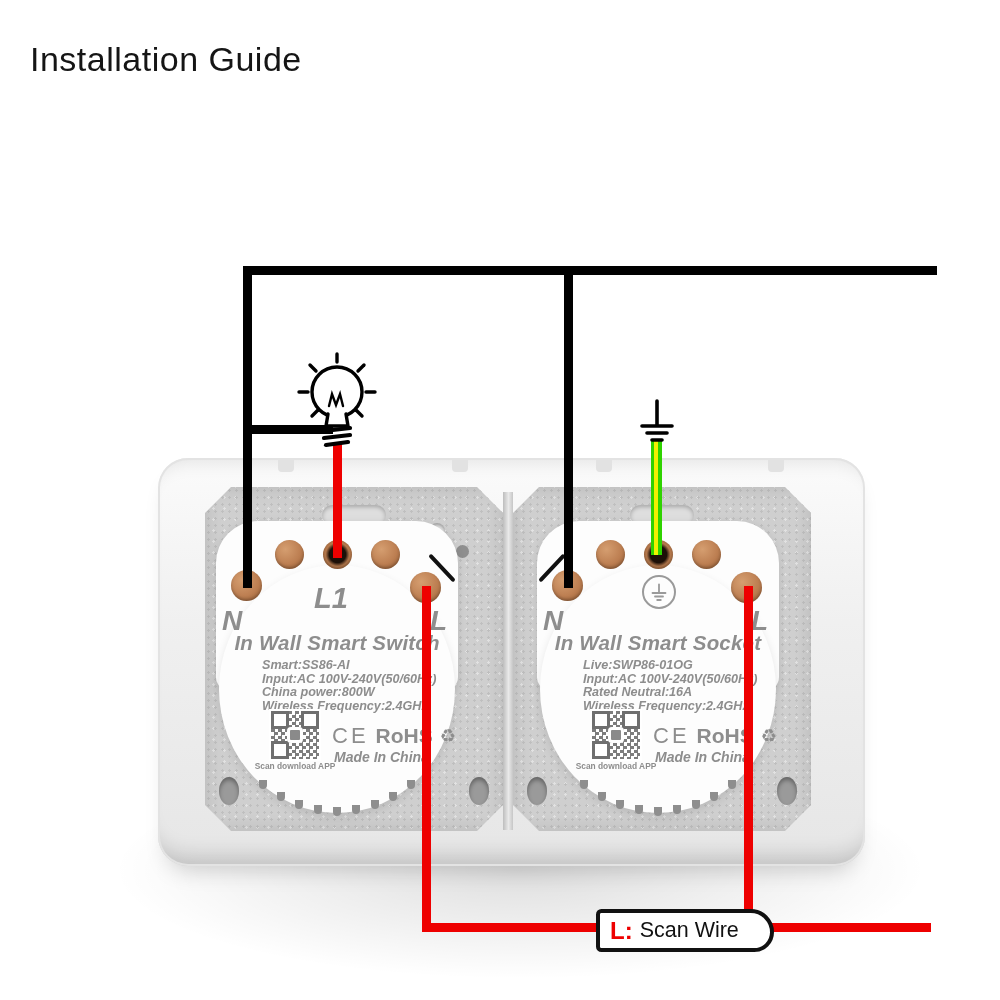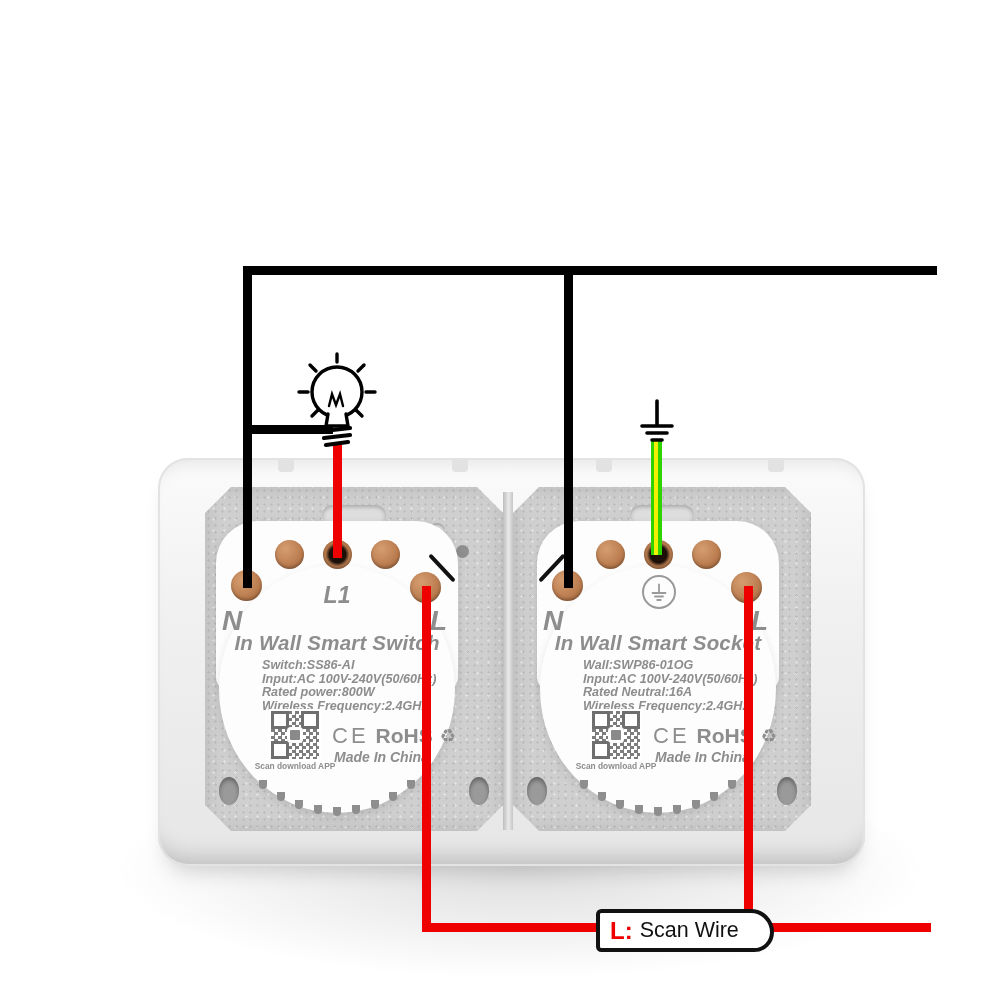--- a/index.html
+++ b/index.html
@@ -57,21 +57,21 @@
     background:radial-gradient(circle at 36% 32%,#d59e70,#bd7f52 55%,#9c6238 95%);
     box-shadow:inset 0 -2px 3px rgba(0,0,0,0.25);}
   .hole{width:29px;height:29px;top:540px;}
   .hole-dark{background:radial-gradient(circle at 50% 50%,#1d1008 0 40%,#b5794d 58%,#9c6238 95%);}
   .terminal{width:31px;height:31px;}
   .tick{width:4px;height:36px;background:#111;border-radius:2px;}
   .tick-right{left:440px;top:550px;transform:rotate(-43deg);}
   .tick-left{left:229px;top:550px;transform:rotate(43deg);}
 
   .gray-txt{color:#8d8d8d;font-style:italic;font-weight:bold;}
-  .l1-label{left:314px;top:582px;width:46px;text-align:center;font-size:23px;}
+  .l1-label{left:314px;top:582px;width:46px;font-size:29px;}
   .earth-badge{left:321px;top:575px;width:30px;height:30px;border-radius:50%;border:2px solid #9a9a9a;
     background:#fdfdfd;display:flex;align-items:center;justify-content:center;}
   .nl-label{top:605px;font-size:28px;}
   .n-label{left:222px;} .l-label{left:430px;}
   .dev-name{left:205px;top:631px;width:264px;text-align:center;font-size:20.5px;letter-spacing:0.2px;}
   .specs{left:262px;top:659px;font-size:12.6px;line-height:13.6px;white-space:nowrap;}
   .qr{left:271px;top:711px;width:48px;height:48px;background:
       repeating-conic-gradient(#7d7d7d 0% 25%,#ffffff 0% 50%) 0 0/7px 7px;
       outline:2px solid #fff;}
   .qr .finder{position:absolute;width:12px;height:12px;border:3px solid #6f6f6f;background:#fff;}
@@ -97,20 +97,21 @@
     display:flex;align-items:center;padding:0 10px;font-size:21.5px;color:#111;white-space:pre;}
   .neutral-tag{left:654px;top:252px;width:144px;height:33px;}
   .live-tag{left:596px;top:909px;width:150px;height:35px;}
   .live-prefix{color:#ee0000;font-weight:bold;font-size:24px;margin-right:7px;}
 </style>
 </head>
 <body>
 
 <div class="canvas">
 
+  <div class="abs title">Installation Guide</div>
 
   <div class="abs floor-shadow"></div>
   <div class="abs frame"></div>
   <div class="abs frame-tab" style="left:278px;"></div>
   <div class="abs frame-tab" style="left:452px;"></div>
   <div class="abs frame-tab" style="left:596px;"></div>
   <div class="abs frame-tab" style="left:768px;"></div>
   <div class="abs seam"></div>
 
   <div class="abs plate plate-left">
@@ -146,23 +147,23 @@
     <div class="abs copper hole" style="left:371px;"></div>
     <div class="abs copper terminal" style="left:231px;top:570px;"></div>
     <div class="abs copper terminal" style="left:410px;top:572px;"></div>
     <div class="abs tick tick-right"></div>
 
     <div class="abs gray-txt l1-label">L1</div>
     <div class="abs gray-txt nl-label n-label">N</div>
     <div class="abs gray-txt nl-label l-label">L</div>
     <div class="abs gray-txt dev-name">In Wall Smart Switch</div>
     <div class="abs gray-txt specs">
-      <div>Switch:SS86-AI</div>
+      <div>Smart:SS86-AI</div>
       <div>Input:AC 100V-240V(50/60Hz)</div>
-      <div>Rated power:800W</div>
+      <div>China power:800W</div>
       <div>Wireless Frequency:2.4GHz</div>
     </div>
     <div class="abs qr">
       <div class="finder f-tl"></div>
       <div class="finder f-tr"></div>
       <div class="finder f-bl"></div>
       <div class="logo"></div>
     </div>
     <div class="abs qr-caption">Scan download APP</div>
     <div class="abs ce-row">
@@ -201,21 +202,21 @@
           <line x1="3.5" y1="11" x2="16.5" y2="11"></line>
           <line x1="6" y1="14.5" x2="14" y2="14.5"></line>
           <line x1="8.2" y1="18" x2="11.8" y2="18"></line>
         </g>
       </svg>
     </div>
     <div class="abs gray-txt nl-label n-label">N</div>
     <div class="abs gray-txt nl-label l-label">L</div>
     <div class="abs gray-txt dev-name">In Wall Smart Socket</div>
     <div class="abs gray-txt specs">
-      <div>Wall:SWP86-01OG</div>
+      <div>Live:SWP86-01OG</div>
       <div>Input:AC 100V-240V(50/60Hz)</div>
       <div>Rated Neutral:16A</div>
       <div>Wireless Frequency:2.4GHz</div>
     </div>
     <div class="abs qr">
       <div class="finder f-tl"></div>
       <div class="finder f-tr"></div>
       <div class="finder f-bl"></div>
       <div class="logo"></div>
     </div>

